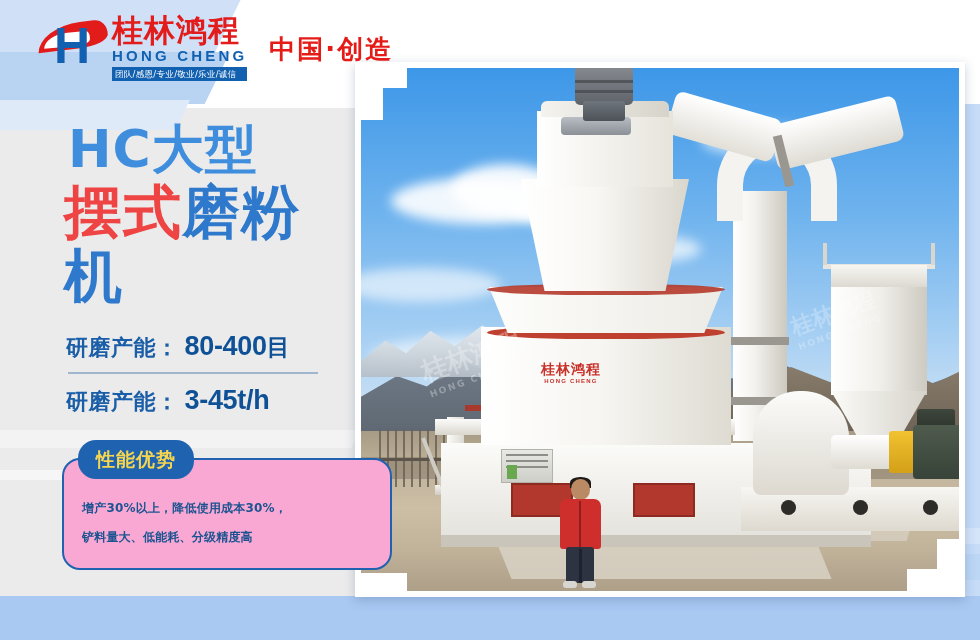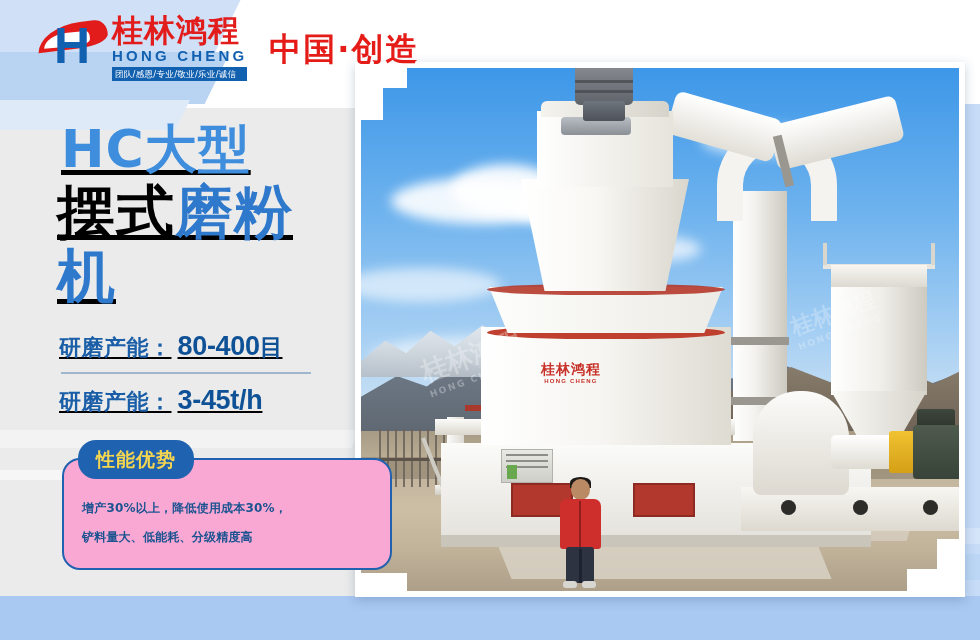--- a/index.html
+++ b/index.html
@@ -55,31 +55,31 @@
 
   .logo-text { margin-left:-4px; display:flex; flex-direction:column; }
   .cn-name { font-size:31px; line-height:31px; font-weight:bold; color:#e21b1b;
              letter-spacing:1px; font-family:"DejaVu Sans",sans-serif; }
   .en-name { font-size:15px; line-height:18px; font-weight:bold; color:#1261b0;
              letter-spacing:3.2px; margin-top:1px; font-family:"Liberation Sans",sans-serif; }
   .slogan-bar { margin-top:2px; background:#1261b0; color:#ffffff; font-size:8.5px; line-height:12px;
                 padding:1px 3px; letter-spacing:0.3px; white-space:nowrap;
                 font-family:"DejaVu Sans",sans-serif; }
 
-  .made-in { margin-left:22px; margin-top:2px; font-size:32px; line-height:34px; font-weight:bold;
+  .made-in { margin-left:22px; margin-top:2px; font-size:26px; line-height:34px; font-weight:bold;
              color:#e41b17; letter-spacing:2px; font-family:"DejaVu Sans",sans-serif; }
 
   
-  .left-col { position:absolute; left:9px; top:120px; width:316px; z-index:25;text-decoration:underline; }
+  .left-col { position:absolute; left:16px; top:120px; width:316px; z-index:25; }
 
   .title-1 { margin-left:52px; font-size:52px; line-height:58px; font-weight:bold; color:#3f8ede;
              letter-spacing:1px; font-family:"DejaVu Sans",sans-serif; }
   .title-2 { margin-left:48px; margin-top:2px; font-size:58px; line-height:64px; font-weight:bold;
              letter-spacing:1px; font-family:"DejaVu Sans",sans-serif; color:#2f73c6; }
-  .title-2 .dark { color:#000000; }
+  .title-2 .dark { color:#ef4444; }
   .title-2 .mid  { color:#2f79cc; }
 
   .spec-block { margin-top:22px; margin-left:50px; width:300px; }
   .spec-row { display:flex; align-items:baseline; color:#1a5ea8; }
   .spec-label { font-size:22px; line-height:32px; font-weight:bold; letter-spacing:0.5px;
                 font-family:"DejaVu Sans",sans-serif; color:#1a5ea8; }
   .spec-value { font-size:27px; line-height:32px; font-weight:bold; margin-left:6px;
                 color:#0f5196; font-family:"Liberation Sans",sans-serif; letter-spacing:-0.3px; }
   .spec-value .unit-cn { font-family:"DejaVu Sans",sans-serif; font-size:23px; }
   .spec-sub { text-align:right; width:258px; font-size:25px; line-height:34px; font-weight:bold;

